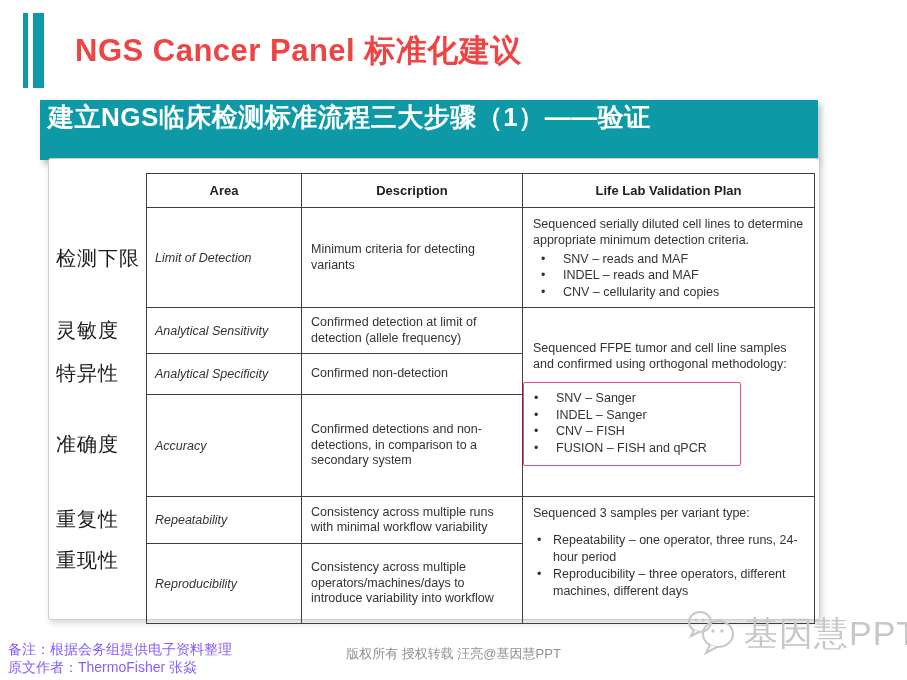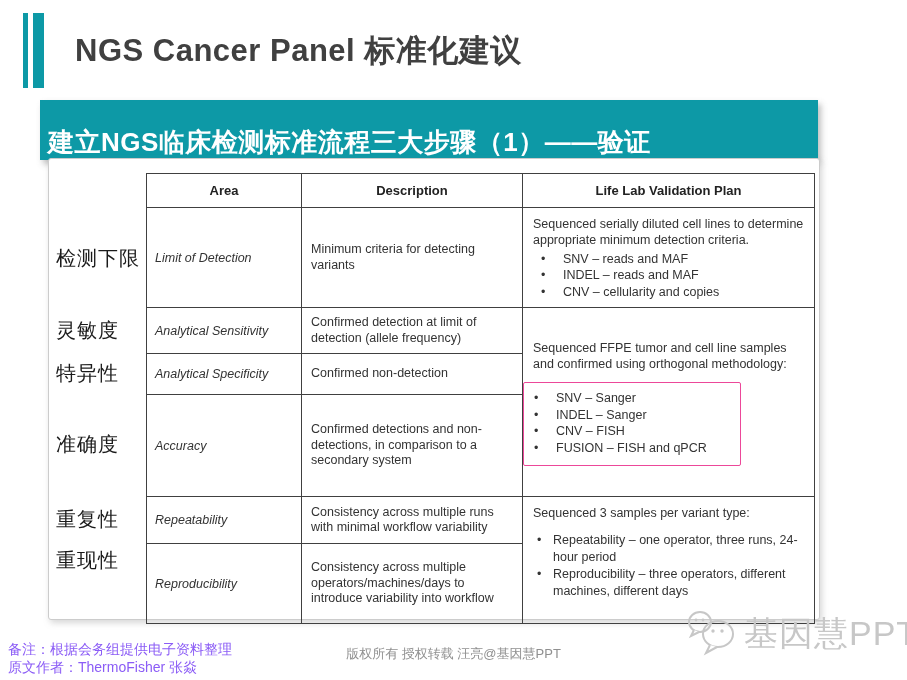--- a/index.html
+++ b/index.html
@@ -7,27 +7,27 @@
   body {
     position:relative; width:907px; height:680px; background:#ffffff;
     font-family:"Liberation Sans", sans-serif; overflow:hidden; color:#3a3a3a;
   }
   
   .bar { position:absolute; background:#0d99a6; }
   .bar-thin  { left:23px; top:13px; width:5px;  height:75px; }
   .bar-thick { left:33px; top:13px; width:11px; height:75px; }
   .page-title {
     position:absolute; left:75px; top:30px; font-size:31px; font-weight:bold;
-    color:#404040; letter-spacing:0.5px; white-space:nowrap;
+    color:#ef4444; letter-spacing:0.5px; white-space:nowrap;
   }
   
   .banner {
     position:absolute; left:40px; top:100px; width:778px; height:60px;
     background:#0d99a6; box-shadow:3px 4px 6px rgba(110,110,110,.45);
-    display:flex; align-items:flex-end;
+    display:flex; align-items:flex-start;
   }
   .banner-text {
     color:#ffffff; font-weight:bold; font-size:26px; padding-left:8px;
     white-space:nowrap; letter-spacing:0.5px;
   }
   
   .panel {
     position:absolute; left:48px; top:158px; width:772px; height:462px;
     background:#ffffff; border:1px solid #cccccc; border-radius:3px;
     box-shadow:2px 3px 6px rgba(140,140,140,.35);

